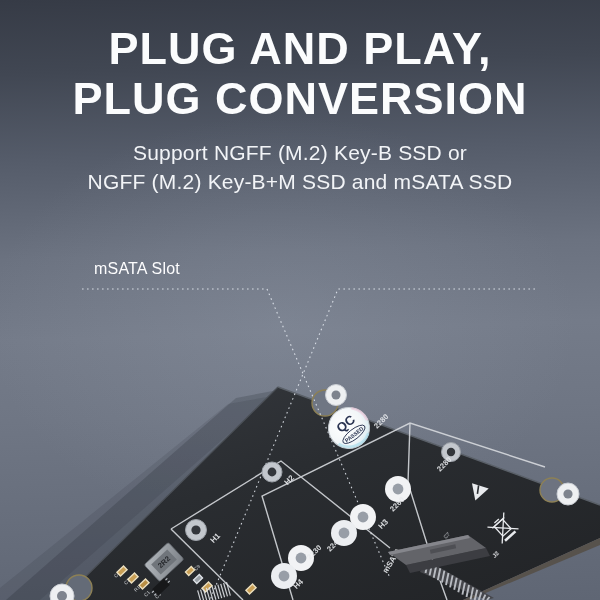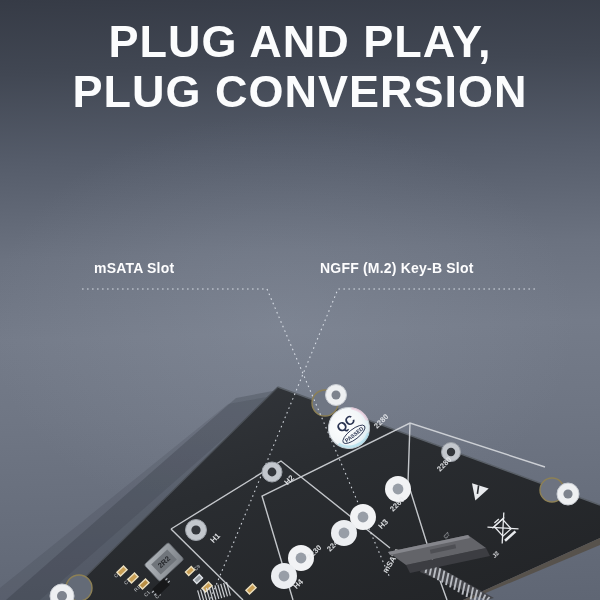--- a/index.html
+++ b/index.html
@@ -3,40 +3,41 @@
 <meta charset="utf-8">
 <style>
   html,body{margin:0;padding:0;}
   body{width:600px;height:600px;overflow:hidden;font-family:"Liberation Sans",sans-serif;}
   .stage{position:relative;width:600px;height:600px;
     background:
       radial-gradient(ellipse 420px 300px at 47% 54%, rgba(150,158,172,.28), rgba(150,158,172,0) 70%),
       linear-gradient(178deg,#363b46 0%,#414753 12%,#555c6a 26%,#6b7280 42%,#747b89 55%,#6f7684 68%,#676e7c 84%,#5f6674 100%);
   }
   .hdr{position:absolute;top:12px;left:0;width:600px;text-align:center;color:#fbfcfd;}
-  .hdr h1{margin:5px;font-size:45px;line-height:50px;font-weight:700;letter-spacing:1px;}
+  .hdr h1{margin:12px;font-size:45px;line-height:50px;font-weight:700;letter-spacing:1px;}
   .hdr .sub{margin:14px 0 0 0;font-size:21px;line-height:29px;font-weight:400;color:#f2f4f7;letter-spacing:.2px;}
-  .callout{position:absolute;color:#fdfdfe;font-size:14px;font-weight:700;letter-spacing:.2px;white-space:nowrap;}
+  .callout{position:absolute;color:#fdfdfe;font-size:16px;font-weight:400;letter-spacing:.2px;white-space:nowrap;}
   .co-msata{left:94px;top:260px;}
   .co-ngff{left:320px;top:260px;}
   svg{position:absolute;left:0;top:0;}
   text{font-family:"Liberation Sans",sans-serif;}
 </style>
 </head>
 <body>
 
 <div class="stage">
 
   <div class="hdr">
     <h1><span>PLUG AND PLAY,</span><br>
     <span>PLUG CONVERSION</span></h1>
+    <p class="sub"><span>Support NGFF (M.2) Key-B SSD or</span><br>
+    <span>NGFF (M.2) Key-B+M SSD and mSATA SSD</span></p>
   </div>
 
   <div class="callout co-msata">mSATA Slot</div>
-  <div class="callout co-ngff">NGFF (M.2) Key-B Slot</div>
 
   <svg width="600" height="600" viewBox="0 0 600 600">
     <defs>
       <linearGradient id="pcbG" x1="0" y1="0" x2="0.75" y2="1">
         <stop offset="0" stop-color="#35383d"></stop>
           <stop offset="0.45" stop-color="#2a2d31"></stop>
           <stop offset="1" stop-color="#232528"></stop>
       </linearGradient>
       <linearGradient id="indG" x1="0" y1="0" x2="1" y2="1">
         <stop offset="0" stop-color="#b3b8bd"></stop>

